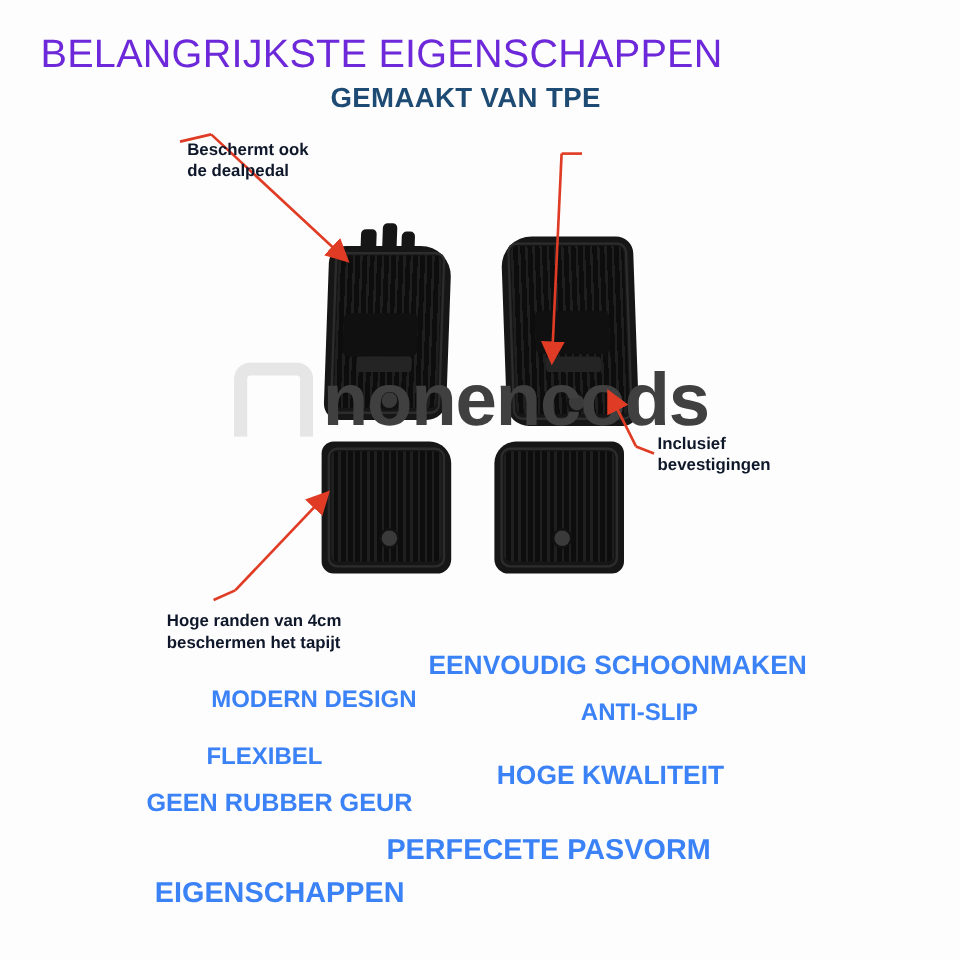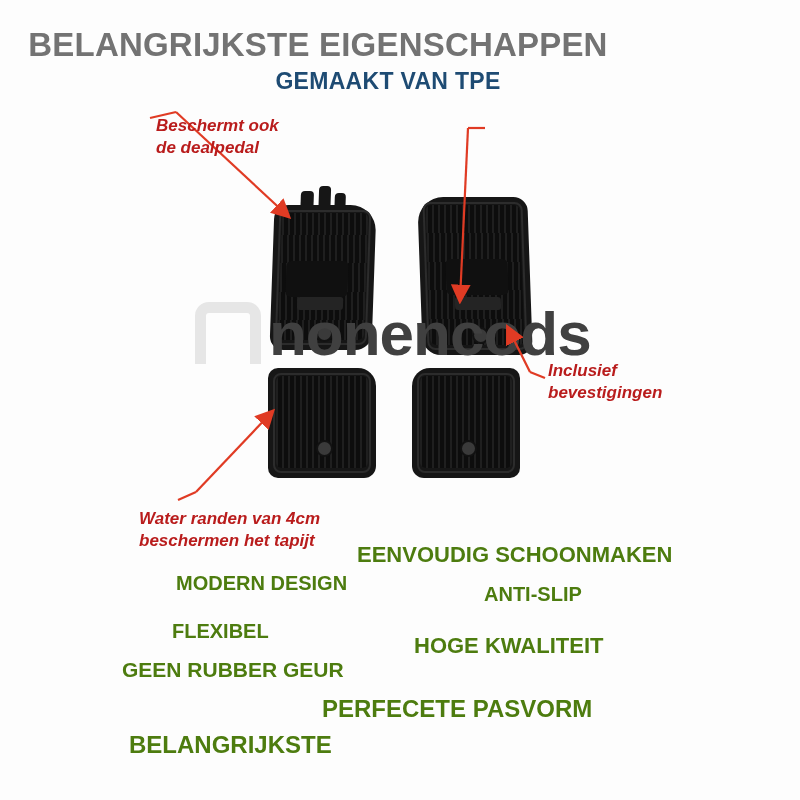--- a/index.html
+++ b/index.html
@@ -21,45 +21,44 @@
   }
 
   
   .title-main {
     position: absolute;
     top: 26px;
     left: 0;
     width: 636px;
     text-align: center;
     font-size: 33px;
-    font-weight: bold;
-    color: #737373;
+    font-weight: normal;
+    color: #6d28d9;
     letter-spacing: 0.2px;
   }
   .title-sub {
     position: absolute;
     top: 68px;
     left: 0;
     width: 776px;
     text-align: center;
     font-size: 23px;
     font-weight: bold;
     color: #1e4b73;
     letter-spacing: 0.3px;
   }
 
   
   .callout {
     position: absolute;
-    color: #b91c1c;
-    font-size: 17px;
+    color: #0f172a;
+    font-size: 14px;
     font-weight: bold;
     line-height: 1.32;
     white-space: pre-line;
-    font-style: italic;
   }
   #callout-pedal { top: 115px; left: 156px; }
   #callout-water { top: 120px; left: 487px; }
   #callout-clips { top: 360px; left: 548px; }
   #callout-edges { top: 508px; left: 139px; }
 
   
   #arrow-layer {
     position: absolute;
     inset: 0;
@@ -181,21 +180,21 @@
   
   #mat-rear-right {
     top: 368px; left: 412px;
     width: 108px; height: 110px;
     border-radius: 18px 10px 10px 12px;
   }
 
   
   .kw {
     position: absolute;
-    color: #4d7c0f;
+    color: #3b82f6;
     font-weight: bold;
     white-space: nowrap;
   }
   #kw-0 { top: 542px; left: 357px; font-size: 22px; }
   #kw-1 { top: 572px; left: 176px; font-size: 20px; }
   #kw-2 { top: 583px; left: 484px; font-size: 20px; }
   #kw-3 { top: 620px; left: 172px; font-size: 20px; }
   #kw-4 { top: 633px; left: 414px; font-size: 22px; }
   #kw-5 { top: 658px; left: 122px; font-size: 21px; }
   #kw-6 { top: 695px; left: 322px; font-size: 24px; }
@@ -261,25 +260,25 @@
     <path d="M530,372 L508,328" stroke="#e03b24" stroke-width="2.2" fill="none" marker-end="url(#ah)"></path>
 
     <path d="M178,500 L196,492" stroke="#e03b24" stroke-width="2.2" fill="none"></path>
     <path d="M196,492 L272,412" stroke="#e03b24" stroke-width="2.2" fill="none" marker-end="url(#ah)"></path>
   </svg>
 
   <div class="callout" id="callout-pedal">Beschermt ook
 de dealpedal</div>
   <div class="callout" id="callout-clips">Inclusief
 bevestigingen</div>
-  <div class="callout" id="callout-edges">Water randen van 4cm
+  <div class="callout" id="callout-edges">Hoge randen van 4cm
 beschermen het tapijt</div>
 
   <div class="kw" id="kw-0">EENVOUDIG SCHOONMAKEN</div>
   <div class="kw" id="kw-1">MODERN DESIGN</div>
   <div class="kw" id="kw-2">ANTI-SLIP</div>
   <div class="kw" id="kw-3">FLEXIBEL</div>
   <div class="kw" id="kw-5">GEEN RUBBER GEUR</div>
   <div class="kw" id="kw-4">HOGE KWALITEIT</div>
   <div class="kw" id="kw-6">PERFECETE PASVORM</div>
-  <div class="kw" id="kw-7">BELANGRIJKSTE</div>
+  <div class="kw" id="kw-7">EIGENSCHAPPEN</div>
 
 </div>
 
 </body></html>

